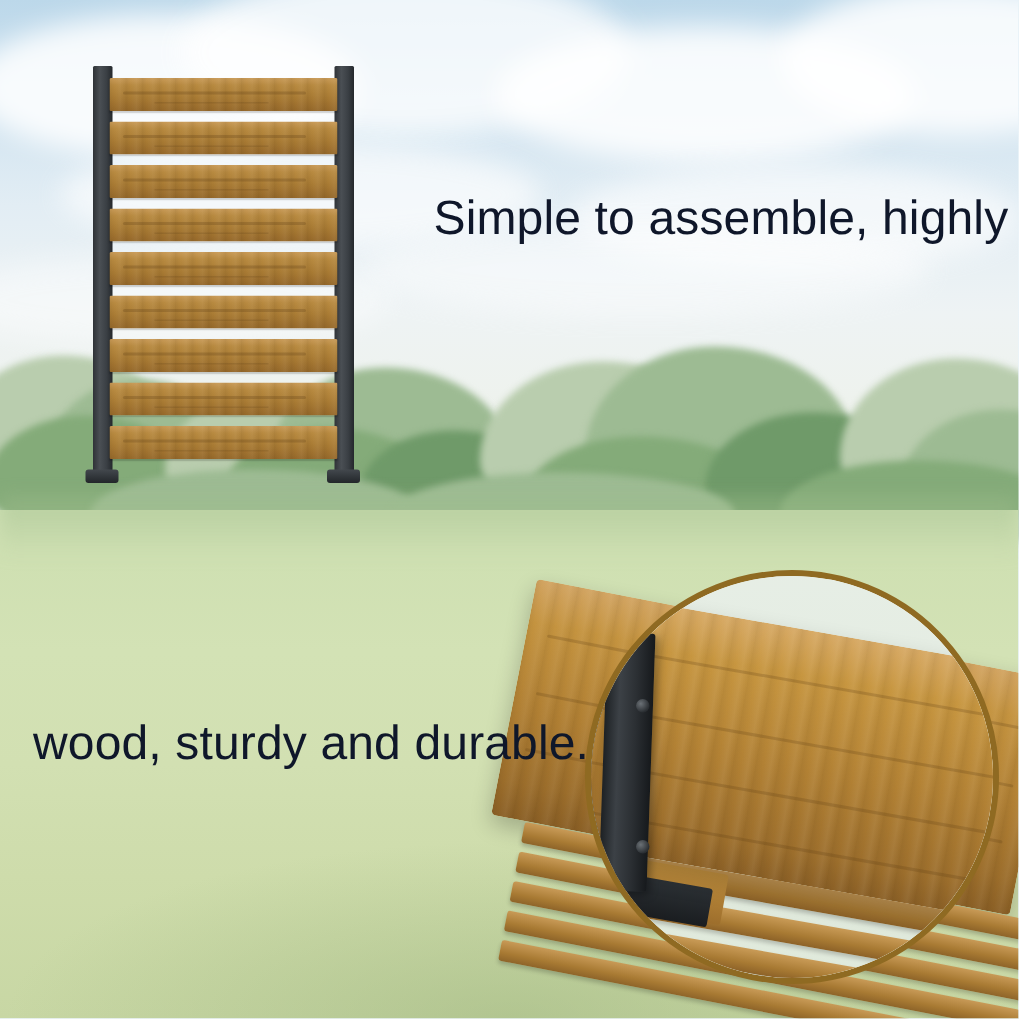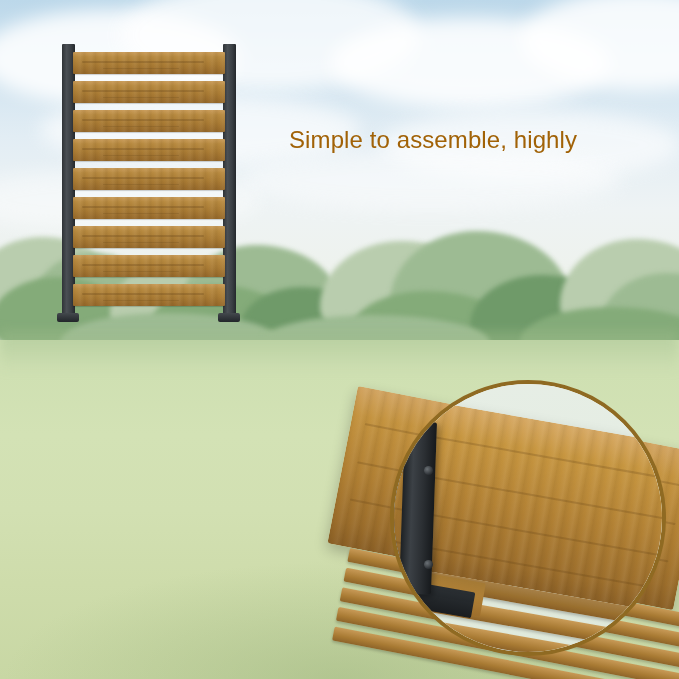--- a/index.html
+++ b/index.html
@@ -324,22 +324,22 @@
     position: absolute;
     width: 9px;
     height: 9px;
     border-radius: 50%;
     background: radial-gradient(circle at 35% 35%, #6b7176, #2a2e32 70%);
   }
 
   
   .caption {
     position: absolute;
-    color: #a16207;
-    font-size: 24px;
+    color: #0f172a;
+    font-size: 32px;
     line-height: 1.33;
     letter-spacing: 0.1px;
   }
   .caption-top {
     left: 289px;
     top: 124px;
     width: 378px;
   }
   .caption-bottom {
     left: 22px;
@@ -469,15 +469,16 @@
       <div class="screw" style="left:420px; top:462px;"></div>
       <div class="screw" style="left:420px; top:556px;"></div>
     </div>
   </div>
 
   <div class="caption caption-top">
     <span class="cap-line">Simple to assemble, highly</span>
   </div>
 
   <div class="caption caption-bottom">
+    <span class="cap-line">wood, sturdy and durable.</span>
   </div>
 
 </div>
 
 </body></html>

